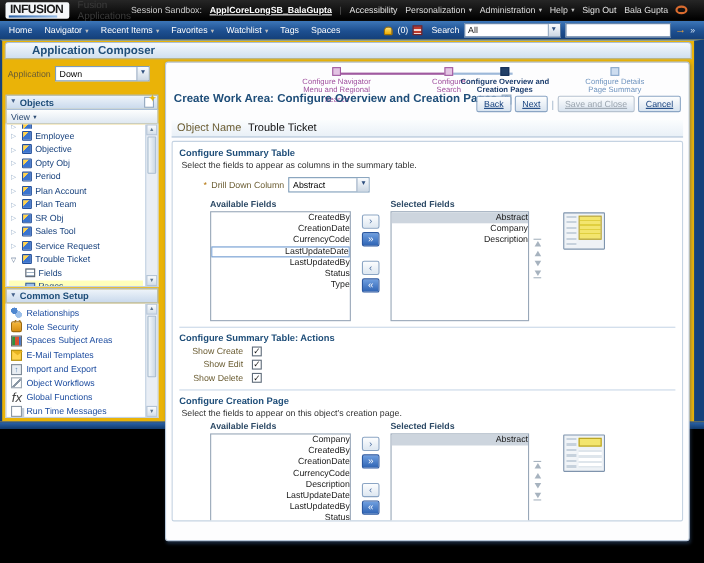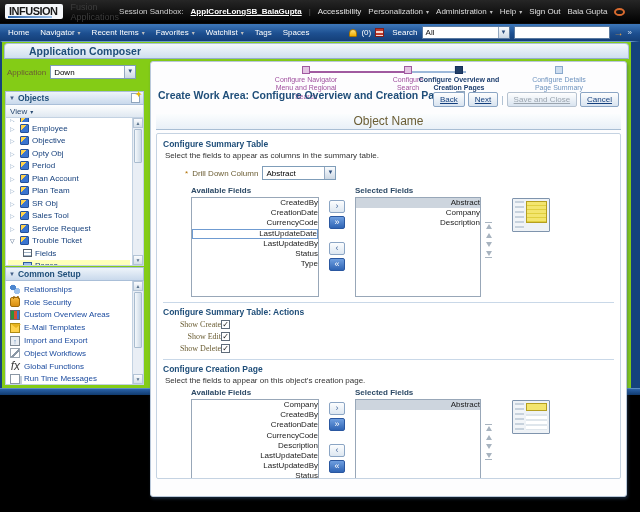--- a/index.html
+++ b/index.html
@@ -1,20 +1,20 @@
 <!DOCTYPE html>
 <html><head>
 <meta charset="utf-8">
 <style>
   * { margin:0; padding:0; box-sizing:border-box; }
   html,body { width:640px; height:512px; overflow:hidden; }
   body { font-family:"Liberation Sans",sans-serif; background:#000; position:relative; }
 
   
-  .topbar { height:23px; background:linear-gradient(#262626,#000); display:flex; align-items:center; color:#ddd; font-size:8px; }
+  .topbar { height:18px; background:linear-gradient(#262626,#000); display:flex; align-items:center; color:#ddd; font-size:8px; }
   .logo-box { background:#f5f7f9; border-radius:2px; margin-left:5px; padding:1px 5px 2px 4px; color:#1a1a1a; font-weight:bold; font-size:11px; letter-spacing:-0.5px; position:relative; line-height:12px; }
   .logo-box .swoosh { position:absolute; left:3px; bottom:1px; width:44px; height:2px; background:linear-gradient(90deg,#2a62a8,#9cc0e8); }
   .logo-ghost { color:#3c3c3c; font-size:9px; margin-left:8px; }
   .topbar-right { margin-left:auto; display:flex; align-items:center; gap:7px; padding-right:15px; white-space:nowrap; }
   .session-lbl { color:#cfcfcf; }
   .session-link { color:#fff; font-weight:bold; text-decoration:underline; }
   .tsep { color:#5a5a5a; }
   .toplink { color:#e4e4e4; }
   .caret { font-size:6px; color:#bfbfbf; margin-left:1px; }
   .chat-icon { width:11px; height:8px; border:2px solid #d96b2f; border-radius:50%; display:inline-block; }
@@ -27,21 +27,21 @@
   .grid-ic { width:9px; height:9px; display:inline-block; border:1px solid #7e1f1f;
      background:repeating-linear-gradient(#c0392b 0 2px,#f2d7d0 2px 4px); }
   .mini-select { display:flex; align-items:center; background:#fff; border:1px solid #5a7aa0; height:13px; width:88px; color:#111; }
   .mini-select .val { flex:1; padding-left:3px; font-size:8px; }
   .dd-btn { width:11px; height:100%; background:linear-gradient(#fafcfe,#cdd8e4); border-left:1px solid #93a8c0; color:#2d4e7e; font-size:6px; text-align:center; line-height:11px; }
   .search-input { width:96px; height:13px; background:#fff; border:1px solid #5a7aa0; font-size:8px; padding:0 2px; color:#111; }
   .go-ic { color:#f0a73c; font-size:10px; line-height:10px; font-weight:bold; }
   .adv-ic { color:#cfe0f2; font-size:8px; }
 
   
-  .frame { height:347px; background:#84cc16; border-left:2px solid #15427c; border-right:9px solid #15427c; border-top:1px solid #6b9ac9; position:relative; }
+  .frame { height:347px; background:#eab308; border-left:2px solid #15427c; border-right:9px solid #15427c; border-top:1px solid #6b9ac9; position:relative; }
   .app-header { height:16px; margin:1px 2px 0 2px; background:linear-gradient(#f4f8fc,#cfdff0); border:1px solid #aabfd8; border-bottom-color:#93aecb; border-radius:4px 4px 0 0; display:flex; align-items:center; padding-left:24px; color:#1f4e79; font-weight:bold; font-size:10.5px; }
   .cols { display:flex; height:444px; }
 
   
   .sidebar { width:145px; padding:4px 3px 0 3px; position:relative; }
   .app-row { display:flex; align-items:center; gap:4px; font-size:8px; color:#6b5d33; padding:2px 1px 12px 2px; }
   .selbox { display:flex; align-items:center; background:#fff; border:1px solid #7f9db9; height:14px; }
   .selbox .val { flex:1; padding-left:3px; font-size:8px; color:#000; }
   .w86 { width:86px; } .w74 { width:74px; }
   .sec-header { height:14px; background:linear-gradient(#eef4fa,#c9d9ec); border:1px solid #aabfd8; display:flex; align-items:center; font-size:8.5px; font-weight:bold; color:#1f4e79; padding:0 3px; gap:3px; }
@@ -95,21 +95,21 @@
   .t-lbl.current { color:#1d3e6e; font-weight:bold; }
   .t-lbl.future { color:#6f94bf; }
 
   .page-title { position:absolute; top:27px; left:7px; color:#1f4e79; font-weight:bold; font-size:10.5px; display:flex; align-items:center; gap:4px; }
   .help-ic { width:9px; height:9px; border:1px solid #8fa5bd; background:#eef3f9; color:#3a6ab0; font-size:7px; font-weight:normal; line-height:8px; text-align:center; }
   .btns { position:absolute; top:30px; right:7px; display:flex; align-items:center; gap:3px; }
   .btn { height:15px; padding:0 6px; background:linear-gradient(#fefefe,#d9e4f0); border:1px solid #8ba5c4; border-radius:2px; font-size:8px; color:#15407e; display:flex; align-items:center; text-decoration:underline; white-space:nowrap; }
   .btn.disabled { color:#9aa4ae; border-color:#b6c2d0; }
   .btn-sep { color:#9ab0c6; font-size:9px; }
 
-  .objname-row { position:absolute; top:52px; left:5px; right:5px; height:16px; border-bottom:1px solid #a9bed4; background:linear-gradient(#fbfdfe,#e9f0f7); display:flex; align-items:center; font-size:12px; gap:6px; padding:0 5px;flex-direction:column; }
+  .objname-row { position:absolute; top:52px; left:5px; right:5px; height:16px; border-bottom:1px solid #a9bed4; background:linear-gradient(#fbfdfe,#e9f0f7); display:flex; align-items:center; font-size:10px; gap:6px; padding:0 5px; }
   .lbl-brown { color:#6b5d33; }
   .val-dark { color:#111; }
 
   .content-box { position:absolute; top:71px; left:5px; right:5px; height:346px; border:1px solid #c5d3e2; border-radius:2px; background:#fff; padding:3px 6px; overflow:hidden; }
   .section-h { font-size:8.5px; font-weight:bold; color:#1f4e79; padding:2px 0 1px; }
   .instr { font-size:8px; color:#333; padding:1px 0 3px 2px; }
   .dd-row { display:flex; align-items:center; gap:4px; padding:3px 0 6px 22px; font-size:8px; }
   .req { color:#b06f00; }
   .fields-row { display:flex; padding-left:28px; align-items:flex-start; }
   .f-label { font-size:8px; font-weight:bold; color:#2d4a66; padding-bottom:2px; }
@@ -126,21 +126,21 @@
   .tri-up { width:0; height:0; border-left:3px solid transparent; border-right:3px solid transparent; border-bottom:5px solid #a7b3bf; }
   .tri-dn { width:0; height:0; border-left:3px solid transparent; border-right:3px solid transparent; border-top:5px solid #a7b3bf; }
   .tbar { width:7px; height:1px; background:#a7b3bf; }
   .stack { display:flex; flex-direction:column; align-items:center; gap:1px; }
   .thumb { width:38px; height:34px; margin-left:16px; margin-top:12px; border:1px solid #7f94ad; background:#eef2f6; position:relative; border-radius:1px; }
   .thumb .strip { position:absolute; left:2px; top:2px; bottom:2px; width:9px; background:repeating-linear-gradient(#c7d2dd 0 2px,#f2f5f8 2px 5px); }
   .thumb1 .grid { position:absolute; left:13px; right:2px; top:2px; height:22px; border:1px solid #b59f20; background:repeating-linear-gradient(#f3e56e 0 3px,#e0cf3f 3px 4px); }
   .thumb2 .band { position:absolute; left:13px; right:2px; top:2px; height:8px; background:#f3e56e; border:1px solid #b59f20; }
   .thumb2 .lines { position:absolute; left:13px; right:2px; top:13px; height:16px; background:repeating-linear-gradient(#dfe6ec 0 2px,#fff 2px 5px); }
   .sep-line { border-top:1px solid #c9d8e8; margin:5px 0 2px; }
-  .chk-row { display:flex; align-items:center; gap:0; font-size:8px; color:#6b5d33; padding:1.5px 0;font-family:Liberation Serif, serif; }
+  .chk-row { display:flex; align-items:center; gap:8px; font-size:8px; color:#6b5d33; padding:1.5px 0; }
   .chk-lbl { width:58px; text-align:right; }
   .cb { width:9px; height:9px; border:1px solid #5f6c7a; background:#fff; font-size:8px; line-height:8px; text-align:center; color:#1a1a1a; }
 
   .footer { height:7px; background:linear-gradient(#2a62a8,#103a6e); border-top:1px solid #5b8cc4; }
 </style>
 </head>
 <body>
 
 <div class="topbar">
   <div class="logo-box">
@@ -319,21 +319,21 @@
         <div class="crow">
             <span class="ic10 rel-ic"></span>
             <span>Relationships</span>
           </div>
         <div class="crow">
             <span class="ic10 lock-ic"></span>
             <span>Role Security</span>
           </div>
         <div class="crow">
             <span class="ic10 csa-ic"></span>
-            <span>Custom Overview Areas</span>
+            <span>Spaces Subject Areas</span>
           </div>
         <div class="crow">
             <span class="ic10 mail-ic"></span>
             <span>E-Mail Templates</span>
           </div>
         <div class="crow">
             <span class="ic10 imp-ic">↑</span>
             <span>Import and Export</span>
           </div>
         <div class="crow">

